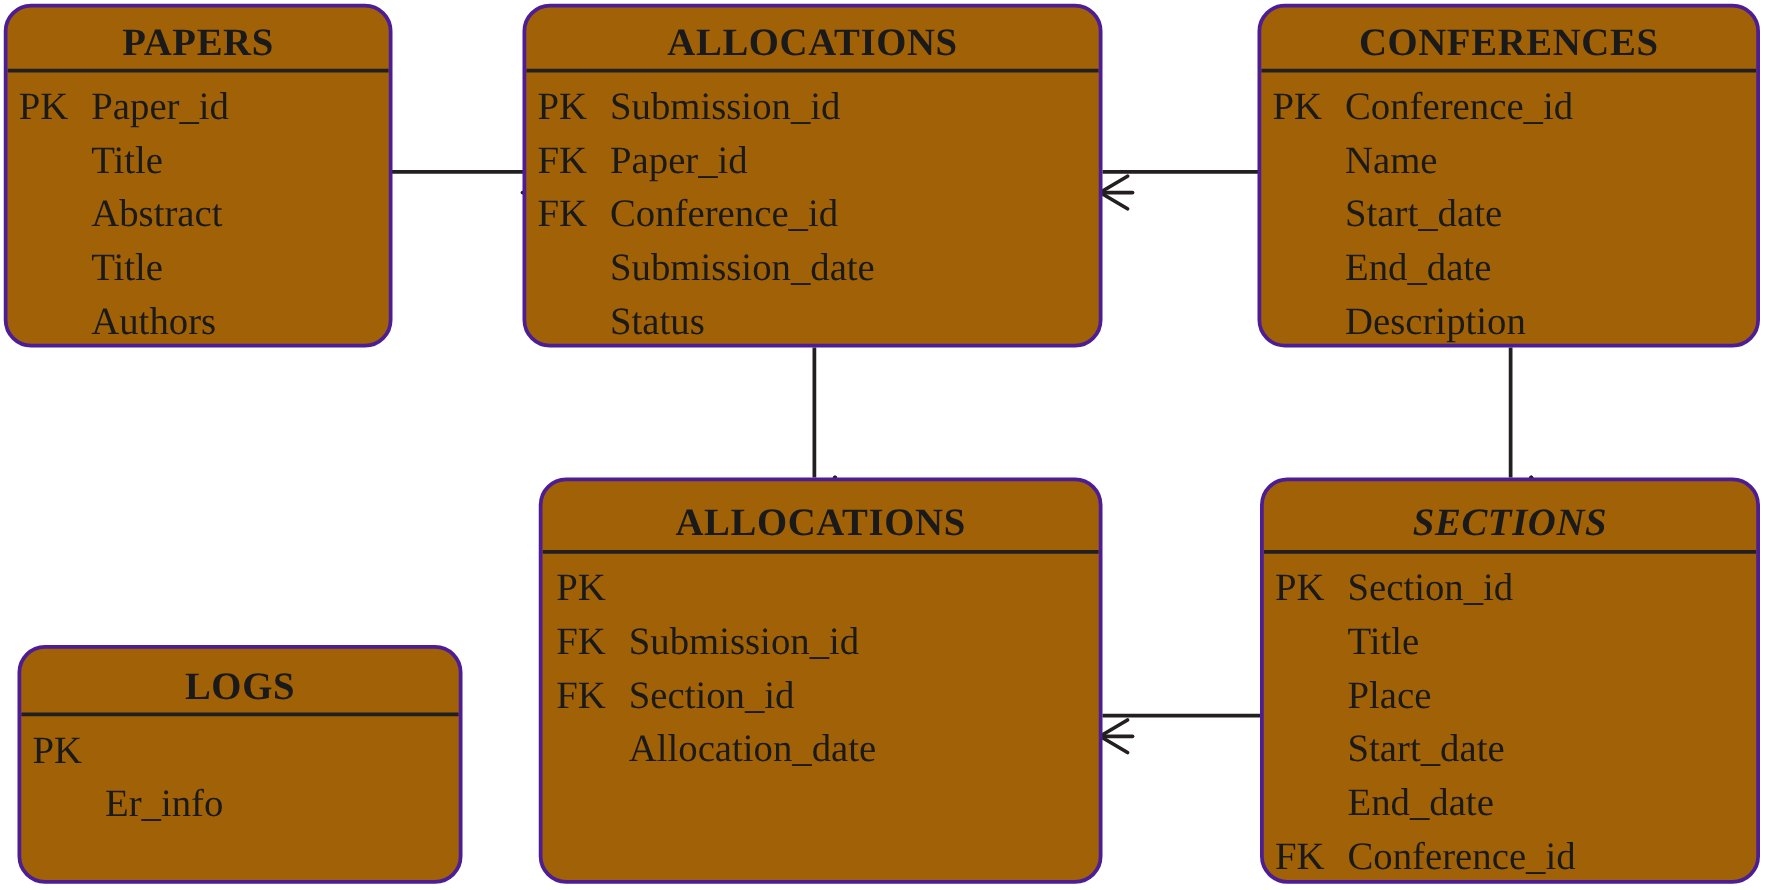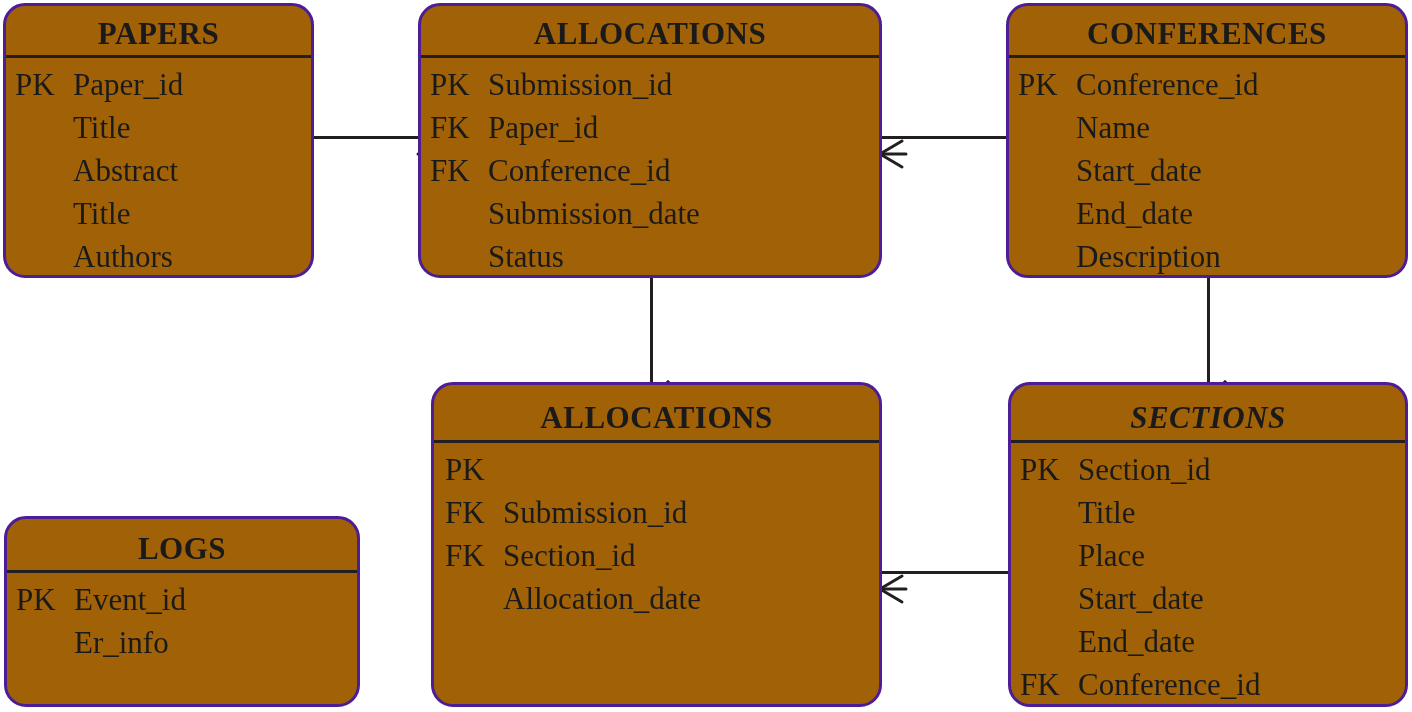--- a/index.html
+++ b/index.html
@@ -271,27 +271,26 @@
         <span class="attr-key"></span>
         <span class="attr-name">End_date</span>
       </div>
       <div class="attr-row">
         <span class="attr-key">FK</span>
         <span class="attr-name">Conference_id</span>
       </div>
     </div>
   </div>
 
-  <div class="entity" style="left:4px; top:516px; width:356px; height:191px;padding-left:46px;">
+  <div class="entity" style="left:14px; top:516px; width:356px; height:191px;padding-left:46px;">
     <div class="entity-title" style="top:14px;">LOGS</div>
     <div class="entity-divider" style="top:51px;"></div>
     <div class="attr-list" style="top:59px; padding-left:9px; padding-right:9px;">
       <div class="attr-row">
         <span class="attr-key">PK</span>
-        <span class="attr-name">Event_id</span>
       </div>
       <div class="attr-row">
         <span class="attr-key"></span>
         <span class="attr-name">Er_info</span>
       </div>
     </div>
   </div>
 
 </div>
 

